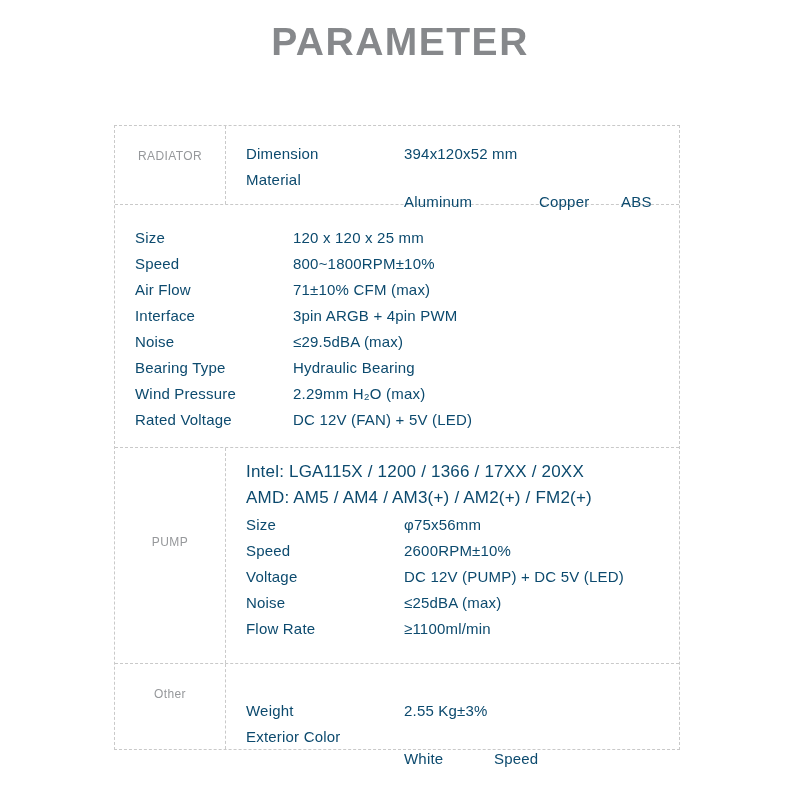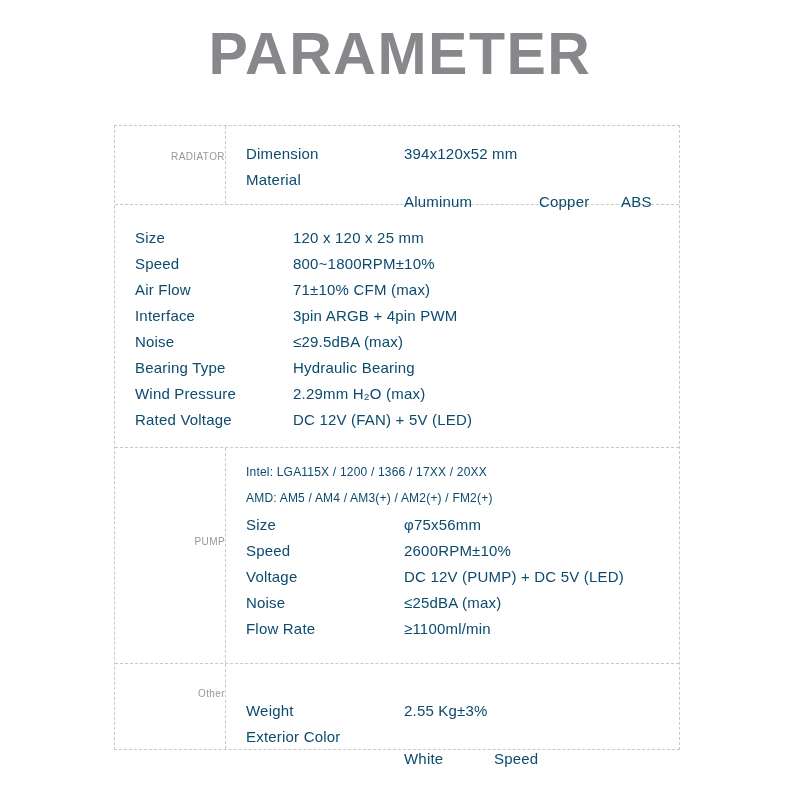--- a/index.html
+++ b/index.html
@@ -3,42 +3,42 @@
 <meta charset="utf-8">
 <style>
   * { margin: 0; padding: 0; box-sizing: border-box; }
   html, body { width: 800px; height: 800px; background: #ffffff; }
   body { font-family: "Liberation Sans", "DejaVu Sans", sans-serif; }
   .page { position: relative; width: 800px; height: 800px; background: #ffffff; overflow: hidden; }
 
   .page-title {
     position: absolute; top: 20px; left: 0; width: 100%;
     text-align: center;
-    font-size: 59px; font-weight: 700; letter-spacing: 1.5px;
+    font-size: 39px; font-weight: 700; letter-spacing: 1.5px;
     color: #86888b;
   }
 
   .spec-table {
     position: absolute; left: 114px; top: 125px; width: 566px;
     border: 1px dashed #c9c9c9;
     background: #ffffff;
   }
 
   .sec { display: flex; }
   .sec + .sec { border-top: 1px dashed #c9c9c9; }
   .sec-radiator { height: 78px; }
   .sec-fan      { height: 243px; }
   .sec-pump     { height: 216px; }
   .sec-other    { height: 86px; }
 
   .sec-label {
     width: 111px; flex-shrink: 0;
     border-right: 1px dashed #c9c9c9;
-    display: flex; align-items: center; justify-content: flex-end;
-    color: #96989b; font-size: 10px; letter-spacing: 0.4px;
+    display: flex; align-items: center; justify-content: center;
+    color: #96989b; font-size: 12px; letter-spacing: 0.4px;
   }
   .sec-radiator .sec-label { padding-bottom: 18px; }
   .sec-fan      .sec-label { padding-bottom: 34px; }
   .sec-pump     .sec-label { padding-bottom: 28px; }
   .sec-other    .sec-label { padding-bottom: 26px; }
 
   .sec-content { flex: 1; display: flex; flex-direction: column; min-width: 0; }
   .sec-radiator .sec-content { padding-top: 14px; }
   .sec-fan      .sec-content { padding-top: 19px; }
   .sec-pump     .sec-content { padding-top: 11px; }
@@ -48,21 +48,21 @@
     display: flex; align-items: center;
     height: 26px; padding-left: 20px;
     color: #0c4a6e; font-size: 15px; letter-spacing: 0.2px;
     white-space: nowrap;
   }
   .row .lbl { width: 158px; flex-shrink: 0; }
   .row .val { flex: 1; }
 
   .row.socket { height: 52px; }
   .socket-vals { display: flex; flex-direction: column; justify-content: center; }
-  .socket-vals .sline { height: 26px; line-height: 26px; font-size: 12px; }
+  .socket-vals .sline { height: 26px; line-height: 26px; font-size: 17px; }
 
   .val.multi { display: flex; margin-top: 44px; }
   .wA { width: 135px; flex-shrink: 0; }
   .wB { width: 82px;  flex-shrink: 0; }
   .wC { width: 90px;  flex-shrink: 0; }
 </style>
 </head>
 <body>
 
 <div class="page">

